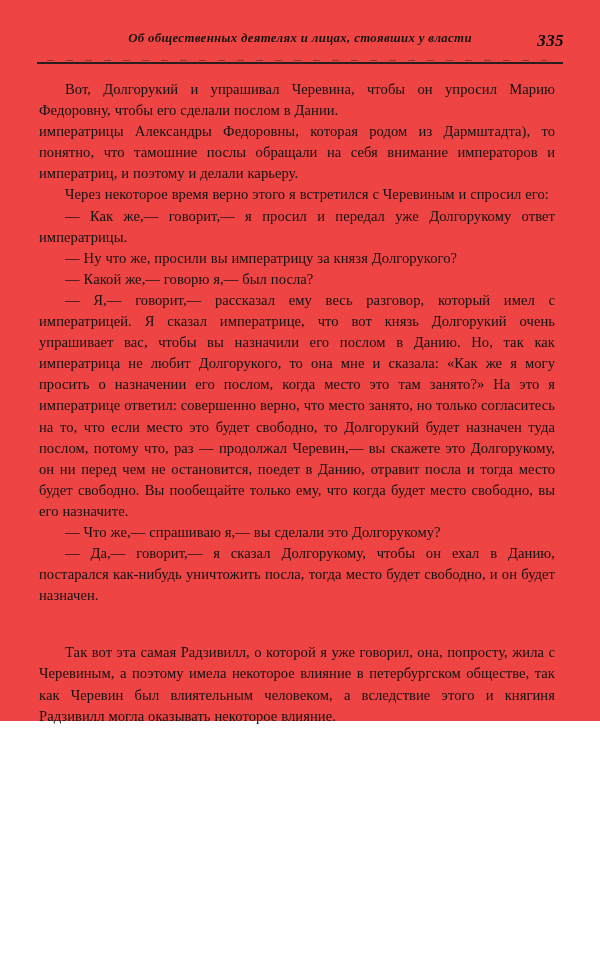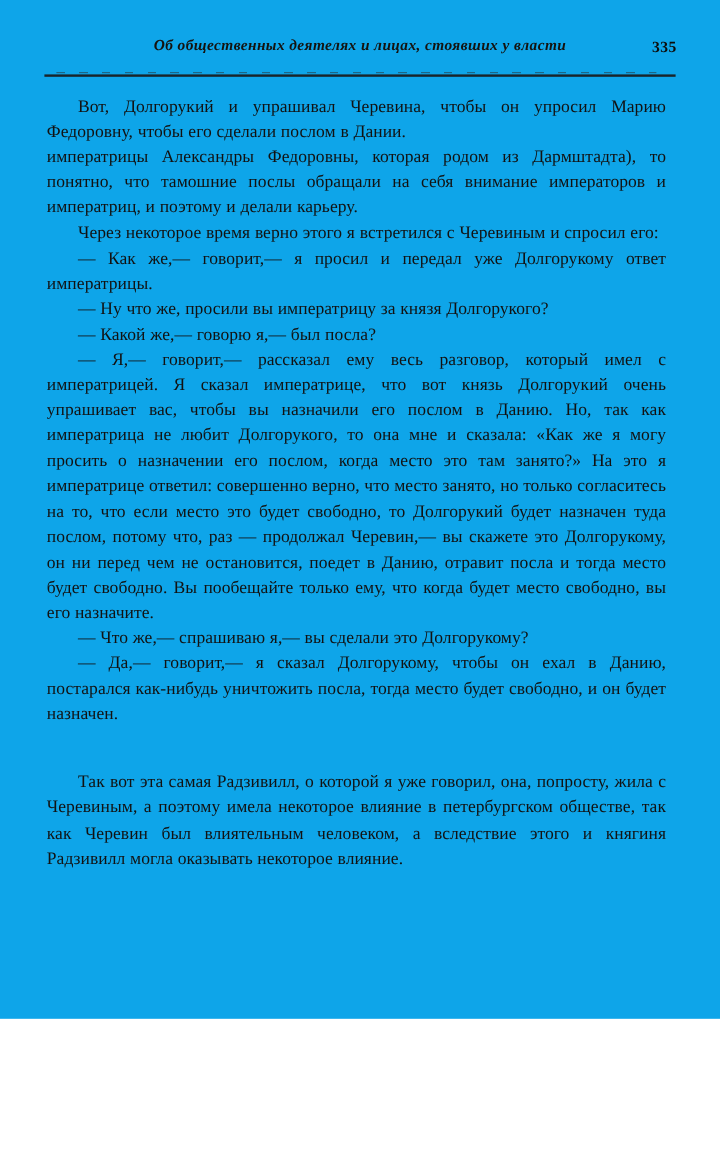--- a/index.html
+++ b/index.html
@@ -13,22 +13,22 @@
     height: 971px;
     overflow: hidden;
     font-family: "Liberation Serif", "DejaVu Serif", serif;
     color: #111111;
     -webkit-font-smoothing: none;
   }
 
   .page {
     position: relative;
     width: 600px;
-    height: 849px;
-    background: #0ea5e9;
+    height: 721px;
+    background: #ef4444;
     box-sizing: border-box;
   }
 
   
   .running-head {
     position: absolute;
     left: 36px;
     top: 31px;
     width: 528px;
     height: 22px;
@@ -41,22 +41,23 @@
     font-weight: bold;
     font-size: 12.8px;
     letter-spacing: 0.35px;
     white-space: nowrap;
     color: #15130f;
   }
   .running-head-folio {
     position: absolute;
     right: 2px;
     top: 0;
+    font-style: italic;
     font-weight: bold;
-    font-size: 13px;
+    font-size: 17px;
     letter-spacing: 0.4px;
     color: #0d0c0a;
   }
   .head-rule {
     position: absolute;
     left: 37px;
     top: 62px;
     width: 526px;
     height: 1.6px;
     background: #1a1a1a;

